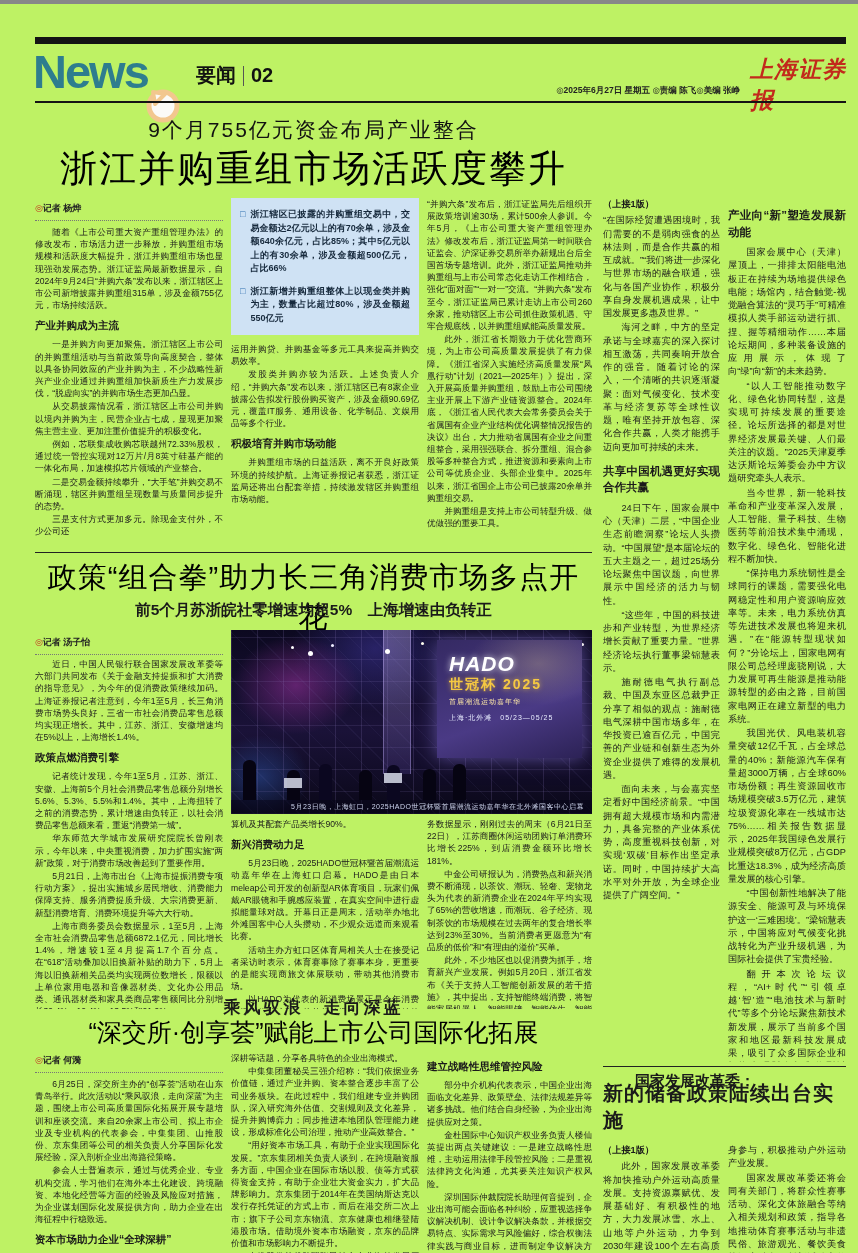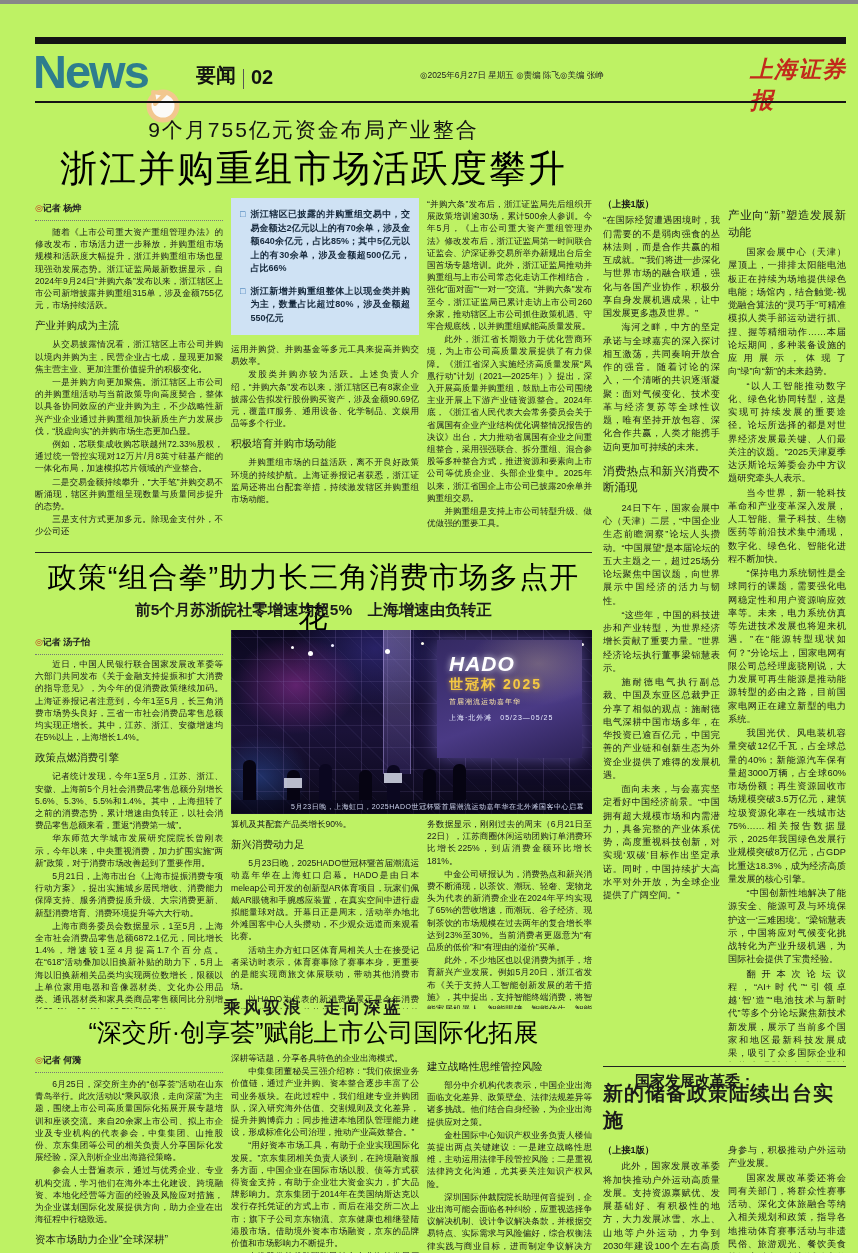--- a/index.html
+++ b/index.html
@@ -3,35 +3,35 @@
 <meta charset="utf-8">
 <style>
   html,body{margin:0;padding:0;background:#888;}
   .page{position:relative;width:858px;height:1253px;background:#bef264;margin:4px auto;
         font-family:"Liberation Sans","DejaVu Sans",sans-serif;color:#1a1a1a;overflow:hidden;}
   .abs{position:absolute;}
   
   .topbar{left:35px;top:33px;width:811px;height:7px;background:#141414;}
   .logo{left:33px;top:40px;font-size:47px;font-weight:900;color:#2e7d8e;letter-spacing:-2px;}
   .bubble{left:143px;top:80px;}
-  .section-tab{left:196px;top:58px;display:flex;align-items:flex-end;gap:7px;}
+  .section-tab{left:196px;top:58px;display:flex;align-items:center;gap:7px;}
   .section-name{font-size:20px;font-weight:800;color:#111;}
   .vline{display:inline-block;width:1px;height:20px;background:#555;}
   .page-number{font-size:20px;font-weight:700;color:#111;}
-  .dateline{left:420px;top:66px;width:320px;text-align:left;font-size:8.5px;font-weight:400;color:#222;}
+  .dateline{left:420px;top:81px;width:320px;text-align:right;font-size:8.5px;font-weight:700;color:#222;}
   .masthead{left:750px;top:50px;width:100px;font-family:"Liberation Serif","DejaVu Serif",serif;
             font-style:italic;font-weight:900;font-size:23px;color:#c22a1c;letter-spacing:1px;}
   .header-rule{left:35px;top:97px;width:811px;height:2px;background:#141414;}
   
   .col{overflow:hidden;text-align:justify;}
   .lbody{font-size:8.6px;line-height:1.42;}
   .rbody{font-size:9.2px;line-height:1.44;}
   .para{margin:0 0 1px 0;text-indent:2em;}
   .cont{text-indent:0;}
-  .subhead{margin:7px 0 5px 0;font-size:10.5px;font-weight:400;text-indent:0;}
+  .subhead{margin:7px 0 5px 0;font-size:10.5px;font-weight:700;text-indent:0;}
   .rbody .subhead{font-size:11.5px;margin:9px 0 6px 0;}
   .cont-tag{margin:0 0 3px 0;font-weight:800;text-indent:0;}
   .byline{font-size:9px;font-weight:700;color:#222;border-bottom:1px dotted #777;padding-bottom:5px;}
   .byline .dot{color:#c23b22;}
   .kicker{text-align:center;font-weight:500;color:#111;}
   .bigline{text-align:center;font-weight:400;color:#000;}
   .hrule{background:#222;height:1px;}
   
   .a-kicker{left:35px;top:112px;width:557px;font-size:21px;letter-spacing:2px;}
   .a-head{left:35px;top:140px;width:557px;font-size:37px;letter-spacing:2px;}
@@ -125,22 +125,22 @@
   <div class="abs dateline">◎2025年6月27日 星期五 ◎责编 陈飞◎美编 张峥</div>
   <div class="abs masthead">上海证券报</div>
   <div class="abs header-rule"></div>
 
   <div class="abs kicker a-kicker">9个月755亿元资金布局产业整合</div>
   <div class="abs bigline a-head">浙江并购重组市场活跃度攀升</div>
   <div class="abs byline a-byline"><span class="dot">◎</span><span>记者 杨烨</span></div>
   <div class="abs col lbody colA1">
       <p class="para">随着《上市公司重大资产重组管理办法》的修改发布，市场活力进一步释放，并购重组市场规模和活跃度大幅提升，浙江并购重组市场也显现强劲发展态势。浙江证监局最新数据显示，自2024年9月24日“并购六条”发布以来，浙江辖区上市公司新增披露并购重组315单，涉及金额755亿元，市场持续活跃。</p>
       <h4 class="subhead">产业并购成为主流</h4>
+      <p class="para">一是并购方向更加聚焦。浙江辖区上市公司的并购重组活动与当前政策导向高度契合，整体以具备协同效应的产业并购为主，不少战略性新兴产业企业通过并购重组加快新质生产力发展步伐，“脱虚向实”的并购市场生态更加凸显。</p>
       <p class="para">从交易披露情况看，浙江辖区上市公司并购以境内并购为主，民营企业占七成，显现更加聚焦主营主业、更加注重价值提升的积极变化。</p>
-      <p class="para">一是并购方向更加聚焦。浙江辖区上市公司的并购重组活动与当前政策导向高度契合，整体以具备协同效应的产业并购为主，不少战略性新兴产业企业通过并购重组加快新质生产力发展步伐，“脱虚向实”的并购市场生态更加凸显。</p>
       <p class="para">例如，芯联集成收购芯联越州72.33%股权，通过统一管控实现对12万片/月8英寸硅基产能的一体化布局，加速模拟芯片领域的产业整合。</p>
       <p class="para">二是交易金额持续攀升，“大手笔”并购交易不断涌现，辖区并购重组呈现数量与质量同步提升的态势。</p>
       <p class="para">三是支付方式更加多元。除现金支付外，不少公司还</p>
     </div>
   <div class="abs col lbody colA2">
     <div class="bluebox">
       <div class="item">
           <span class="sq">□</span>
           <span>浙江辖区已披露的并购重组交易中，交易金额达2亿元以上的有70余单，涉及金额640余亿元，占比85%；其中5亿元以上的有30余单，涉及金额超500亿元，占比66%</span>
         </div>
@@ -229,21 +229,21 @@
       <h4 class="subhead">建立战略性思维管控风险</h4>
       <p class="para">部分中介机构代表表示，中国企业出海面临文化差异、政策壁垒、法律法规差异等诸多挑战。他们结合自身经验，为企业出海提供应对之策。</p>
       <p class="para">金杜国际中心知识产权业务负责人楼仙英提出两点关键建议：一是建立战略性思维，主动运用法律手段管控风险；二是重视法律跨文化沟通，尤其要关注知识产权风险。</p>
       <p class="para">深圳国际仲裁院院长助理何音提到，企业出海可能会面临各种纠纷，应重视选择争议解决机制、设计争议解决条款，并根据交易特点、实际需求与风险偏好，综合权衡法律实践与商业目标，进而制定争议解决方案。她建议，企业可通过“协商—调解—仲裁/诉讼”的阶梯式设计，形成多层次争议解决条款，有效降低对抗性和控制成本。</p>
     </div>
 
   <div class="abs col rbody colD1">
       <p class="para cont-tag">（上接1版）</p>
       <p class="para cont">“在国际经贸遭遇困境时，我们需要的不是弱肉强食的丛林法则，而是合作共赢的相互成就。”“我们将进一步深化与世界市场的融合联通，强化与各国产业协作，积极分享自身发展机遇成果，让中国发展更多惠及世界。”</p>
       <p class="para">海河之畔，中方的坚定承诺与全球嘉宾的深入探讨相互激荡，共同奏响开放合作的强音。随着讨论的深入，一个清晰的共识逐渐凝聚：面对气候变化、技术变革与经济复苏等全球性议题，唯有坚持开放包容、深化合作共赢，人类才能携手迈向更加可持续的未来。</p>
-      <h4 class="subhead">消费热点和新兴消费不断涌现</h4>
+      <h4 class="subhead">共享中国机遇更好实现合作共赢</h4>
       <p class="para">24日下午，国家会展中心（天津）二层，“中国企业生态前瞻洞察”论坛人头攒动。“中国展望”是本届论坛的五大主题之一，超过25场分论坛聚焦中国议题，向世界展示中国经济的活力与韧性。</p>
       <p class="para">“这些年，中国的科技进步和产业转型，为世界经济增长贡献了重要力量。”世界经济论坛执行董事梁锦慧表示。</p>
       <p class="para">施耐德电气执行副总裁、中国及东亚区总裁尹正分享了相似的观点：施耐德电气深耕中国市场多年，在华投资已逾百亿元，中国完善的产业链和创新生态为外资企业提供了难得的发展机遇。</p>
       <p class="para">面向未来，与会嘉宾坚定看好中国经济前景。“中国拥有超大规模市场和内需潜力，具备完整的产业体系优势，高度重视科技创新，对实现‘双碳’目标作出坚定承诺。同时，中国持续扩大高水平对外开放，为全球企业提供了广阔空间。”</p>
     </div>
   <div class="abs col rbody colD2">
       <h4 class="subhead">产业向“新”塑造发展新动能</h4>
       <p class="para">国家会展中心（天津）屋顶上，一排排太阳能电池板正在持续为场地提供绿色电能；场馆内，结合触觉-视觉融合算法的“灵巧手”可精准模拟人类手部运动进行抓、捏、握等精细动作……本届论坛期间，多种装备设施的应用展示，体现了向“绿”向“新”的未来趋势。</p>
       <p class="para">“以人工智能推动数字化、绿色化协同转型，这是实现可持续发展的重要途径。论坛所选择的都是对世界经济发展最关键、人们最关注的议题。”2025天津夏季达沃斯论坛筹委会办中方议题研究牵头人表示。</p>
       <p class="para">当今世界，新一轮科技革命和产业变革深入发展，人工智能、量子科技、生物医药等前沿技术集中涌现，数字化、绿色化、智能化进程不断加快。</p>

